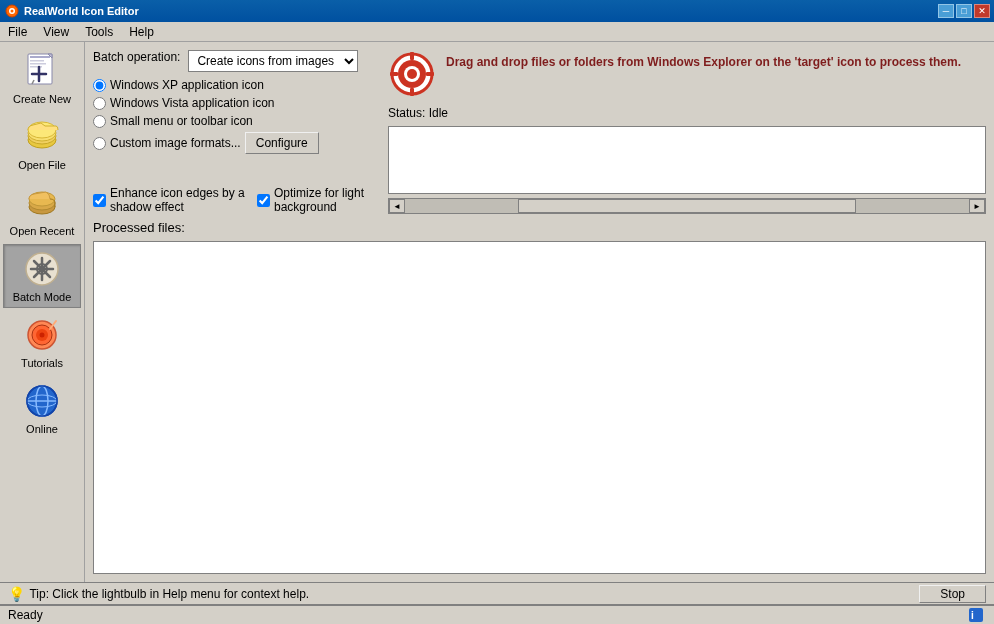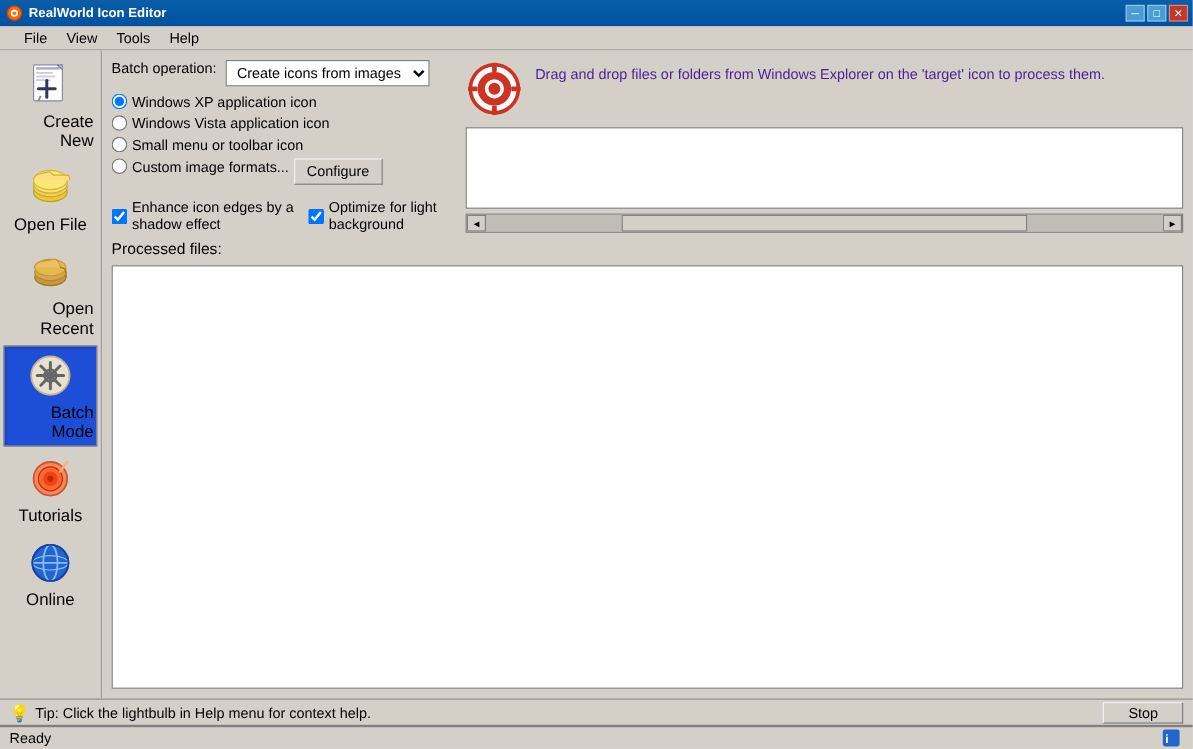--- a/index.html
+++ b/index.html
@@ -53,21 +53,21 @@
     .title-btn.minimize { background: #4a9ed6; }
     .title-btn.maximize { background: #4a9ed6; }
     .title-btn.close { background: #c0392b; }
 
     
     .menu-bar {
       background: #d4d0c8;
       height: 20px;
       display: flex;
       align-items: center;
-      padding: 0 12px;
+      padding: 0 0;
       border-bottom: 1px solid #a0a0a0;
     }
     .menu-item {
       padding: 2px 8px;
       font-size: 12px;
       cursor: pointer;
     }
 
     
     .main-layout {
@@ -90,33 +90,33 @@
       width: 78px;
       display: flex;
       flex-direction: column;
       align-items: center;
       padding: 4px 2px;
       cursor: pointer;
       border: 1px solid transparent;
     }
     .sidebar-item.active {
       border: 1px solid #808080;
-      background: #1d4ed8;
+      background: #a3a3a3;
       box-shadow: inset 1px 1px 2px rgba(0,0,0,0.2);
     }
     .sidebar-icon {
       width: 40px;
       height: 40px;
       display: flex;
       align-items: center;
       justify-content: center;
       margin-bottom: 2px;
     }
     .sidebar-label {
-      font-size: 14px;
+      font-size: 11px;
       text-align: right;
       color: #000;
     }
 
     
     .content {
       flex: 1;
       background: #d4d0c8;
       padding: 8px;
       display: flex;
@@ -143,21 +143,21 @@
       padding: 0 4px;
     }
     .radio-group {
       display: flex;
       flex-direction: column;
       gap: 4px;
       flex: 1;
     }
     .radio-item {
       display: flex;
-      align-items: flex-start;
+      align-items: center;
       gap: 4px;
       font-size: 12px;
     }
     .radio-item input[type="radio"] { margin: 0; }
 
     .configure-btn {
       height: 22px;
       padding: 0 10px;
       font-size: 12px;
       background: #d4d0c8;
@@ -189,23 +189,24 @@
     .target-icon {
       width: 48px;
       height: 48px;
       display: flex;
       align-items: center;
       justify-content: center;
       flex-shrink: 0;
     }
     .drop-description {
       font-size: 12px;
-      color: #4c1d95;
+      color: #7f1d1d;
       padding-top: 4px;
       line-height: 1.4;
+      font-weight: bold;
     }
     .status-box {
       background: white;
       border: 1px solid #808080;
       height: 68px;
       width: 100%;
       overflow: auto;
     }
     .scroll-bar-area {
       height: 16px;
@@ -477,20 +478,21 @@
               <circle cx="22" cy="22" r="5" fill="#cc3322"></circle>
               <rect x="20" y="0" width="4" height="8" fill="#cc3322" rx="1"></rect>
               <rect x="20" y="36" width="4" height="8" fill="#cc3322" rx="1"></rect>
               <rect x="0" y="20" width="8" height="4" fill="#cc3322" rx="1"></rect>
               <rect x="36" y="20" width="8" height="4" fill="#cc3322" rx="1"></rect>
             </svg>
           </div>
           <div class="drop-description">Drag and drop files or folders from Windows Explorer on the 'target' icon to process them.</div>
         </div>
 
+        <div style="font-size:12px; margin-bottom:2px;">Status: Idle</div>
         <div class="status-box"></div>
 
         <div class="scroll-bar-area">
           <div class="scroll-left-btn">◄</div>
           <div class="scroll-track">
             <div class="scroll-thumb"></div>
           </div>
           <div class="scroll-right-btn">►</div>
         </div>
       </div>

